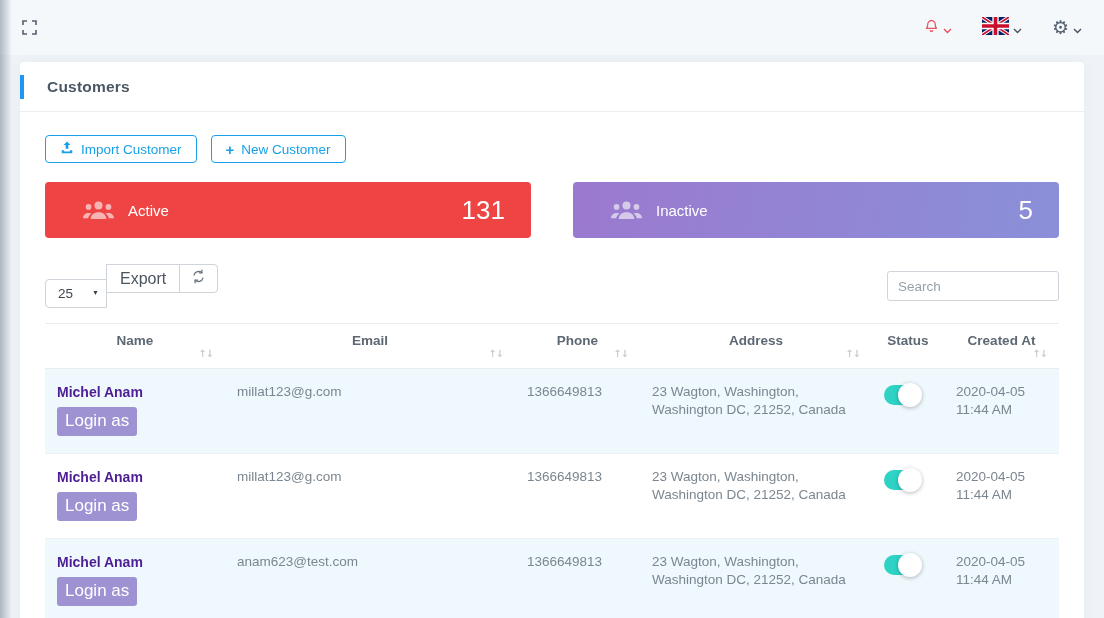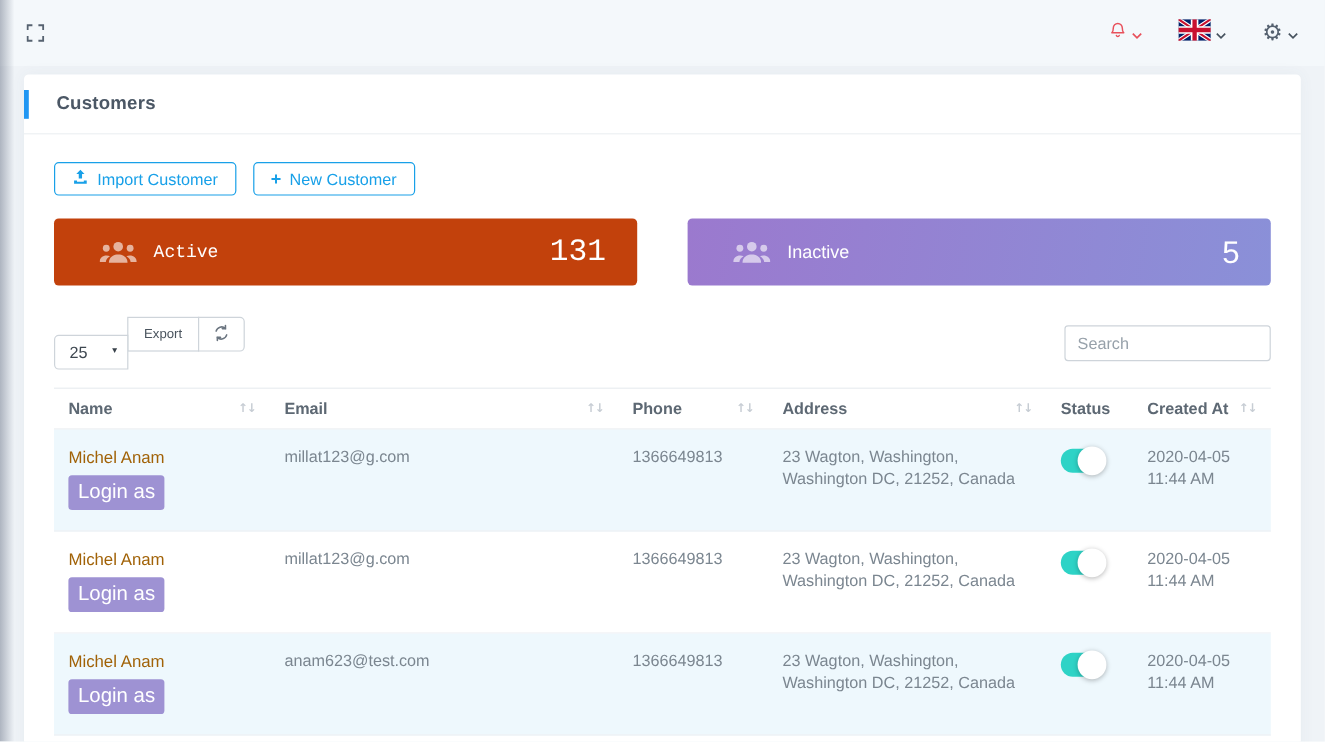--- a/index.html
+++ b/index.html
@@ -42,43 +42,43 @@
   .stat-value{margin-left:auto;font-size:26px;font-weight:400;}
 
   
   .controls{display:flex;align-items:center;justify-content:space-between;margin-top:26px;}
   .left-controls{display:flex;}
   .select-wrap{position:relative;margin-top:15px;}
   .page-size{appearance:none;-webkit-appearance:none;border:1px solid #ced4da;background:#fff;
     border-radius:4px 0 0 4px;height:29px;width:62px;padding:0 20px 0 12px;font-size:13.5px;color:#3e4750;
     font-family:"Liberation Sans",sans-serif;}
   .select-caret{position:absolute;right:8px;top:10px;font-size:7px;color:#39424b;pointer-events:none;}
-  .btn-plain{border:1px solid #ced4da;background:#fff;height:29px;font-size:11px;color:#4a545e;
+  .btn-plain{border:1px solid #ced4da;background:#fff;height:29px;font-size:16px;color:#4a545e;
     padding:0 13px;margin-left:-1px;cursor:pointer;display:inline-flex;align-items:center;
     font-family:"Liberation Sans",sans-serif;}
   .btn-refresh{border-radius:0 4px 4px 0;padding:0 11px;}
   .search-input{width:172px;height:30px;border:1px solid #ced4da;border-radius:3px;padding:0 10px;
     font-size:13.5px;color:#0f766e;font-family:"Liberation Sans",sans-serif;background:#fff;}
   .search-input::placeholder{color:#97a1aa;}
 
   
   .table{margin-top:15px;}
   .thead{display:flex;border-top:1px solid #e9edf1;border-bottom:1px solid #e9edf1;}
-  .th{padding:9px 12px;font-size:13.5px;font-weight:bold;color:#5d6873;display:flex;align-items:center;}
+  .th{padding:9px 12px;font-size:13.5px;font-weight:bold;color:#5d6873;display:flex;align-items:center;flex-direction:column;}
   .sort{margin-left:auto;color:#c7cdd4;font-size:10px;letter-spacing:-1px;font-family:"DejaVu Sans",sans-serif;cursor:pointer;}
   .trow{display:flex;height:85px;border-bottom:1px solid #eef1f4;}
   .trow:nth-child(odd){background:#eef8fd;}
   .td{padding:14px 12px 0;font-size:13.5px;color:#7b8690;line-height:1.32;}
   .th:nth-child(1),.td:nth-child(1){width:180px;}
   .th:nth-child(2),.td:nth-child(2){width:290px;}
   .th:nth-child(3),.td:nth-child(3){width:125px;}
   .th:nth-child(4),.td:nth-child(4){width:232px;}
   .th:nth-child(5),.td:nth-child(5){width:72px;}
   .th:nth-child(6),.td:nth-child(6){flex:1;}
-  .cust-name{font-size:14px;font-weight:normal;color:#a16207;}
+  .cust-name{font-size:14px;font-weight:bold;color:#4c1d95;}
   .login-badge{display:inline-block;margin-top:6px;background:#9e92d3;color:#fff;font-size:17px;
     padding:3px 8px;border-radius:3px;cursor:pointer;}
   .toggle{position:relative;display:inline-block;width:35px;height:20px;border-radius:10px;
     background:#cbd2d9;margin-top:2px;cursor:pointer;}
   .toggle.on{background:#2ed3c6;}
   .knob{position:absolute;top:-2px;right:-3px;width:24px;height:24px;border-radius:50%;background:#fff;
     box-shadow:0 1px 4px rgba(0,0,0,.28);}
 </style>
 </head>
 <body>
@@ -152,21 +152,21 @@
         </span>
         <span>Import Customer</span>
       </button>
       <button class="btn-outline">
         <span class="plus-glyph">+</span>
         <span>New Customer</span>
       </button>
     </div>
 
     <div class="stats">
-      <div class="stat-card" style="background: #c2410c; font-family: Liberation Mono, monospace;">
+      <div class="stat-card" style="background: #ef4444;">
         <span class="users-icon">
           <svg width="31" height="21" viewBox="0 0 24 16" fill="#ffffff">
             <circle cx="12" cy="4.2" r="3.1"></circle>
               <path d="M6 14.5c0-3.2 2.6-5.2 6-5.2s6 2 6 5.2z"></path>
             <circle cx="4.3" cy="5.2" r="2.2"></circle>
               <path d="M0 14c0-2.5 2-4.1 4.5-4.1.8 0 1.6.16 2.2.45C5 11.4 4.2 12.6 4 14z"></path>
             <circle cx="19.7" cy="5.2" r="2.2"></circle>
               <path d="M24 14c0-2.5-2-4.1-4.5-4.1-.8 0-1.6.16-2.2.45 1.7 1.05 2.5 2.25 2.7 3.65z"></path>
           </svg>
         </span>

